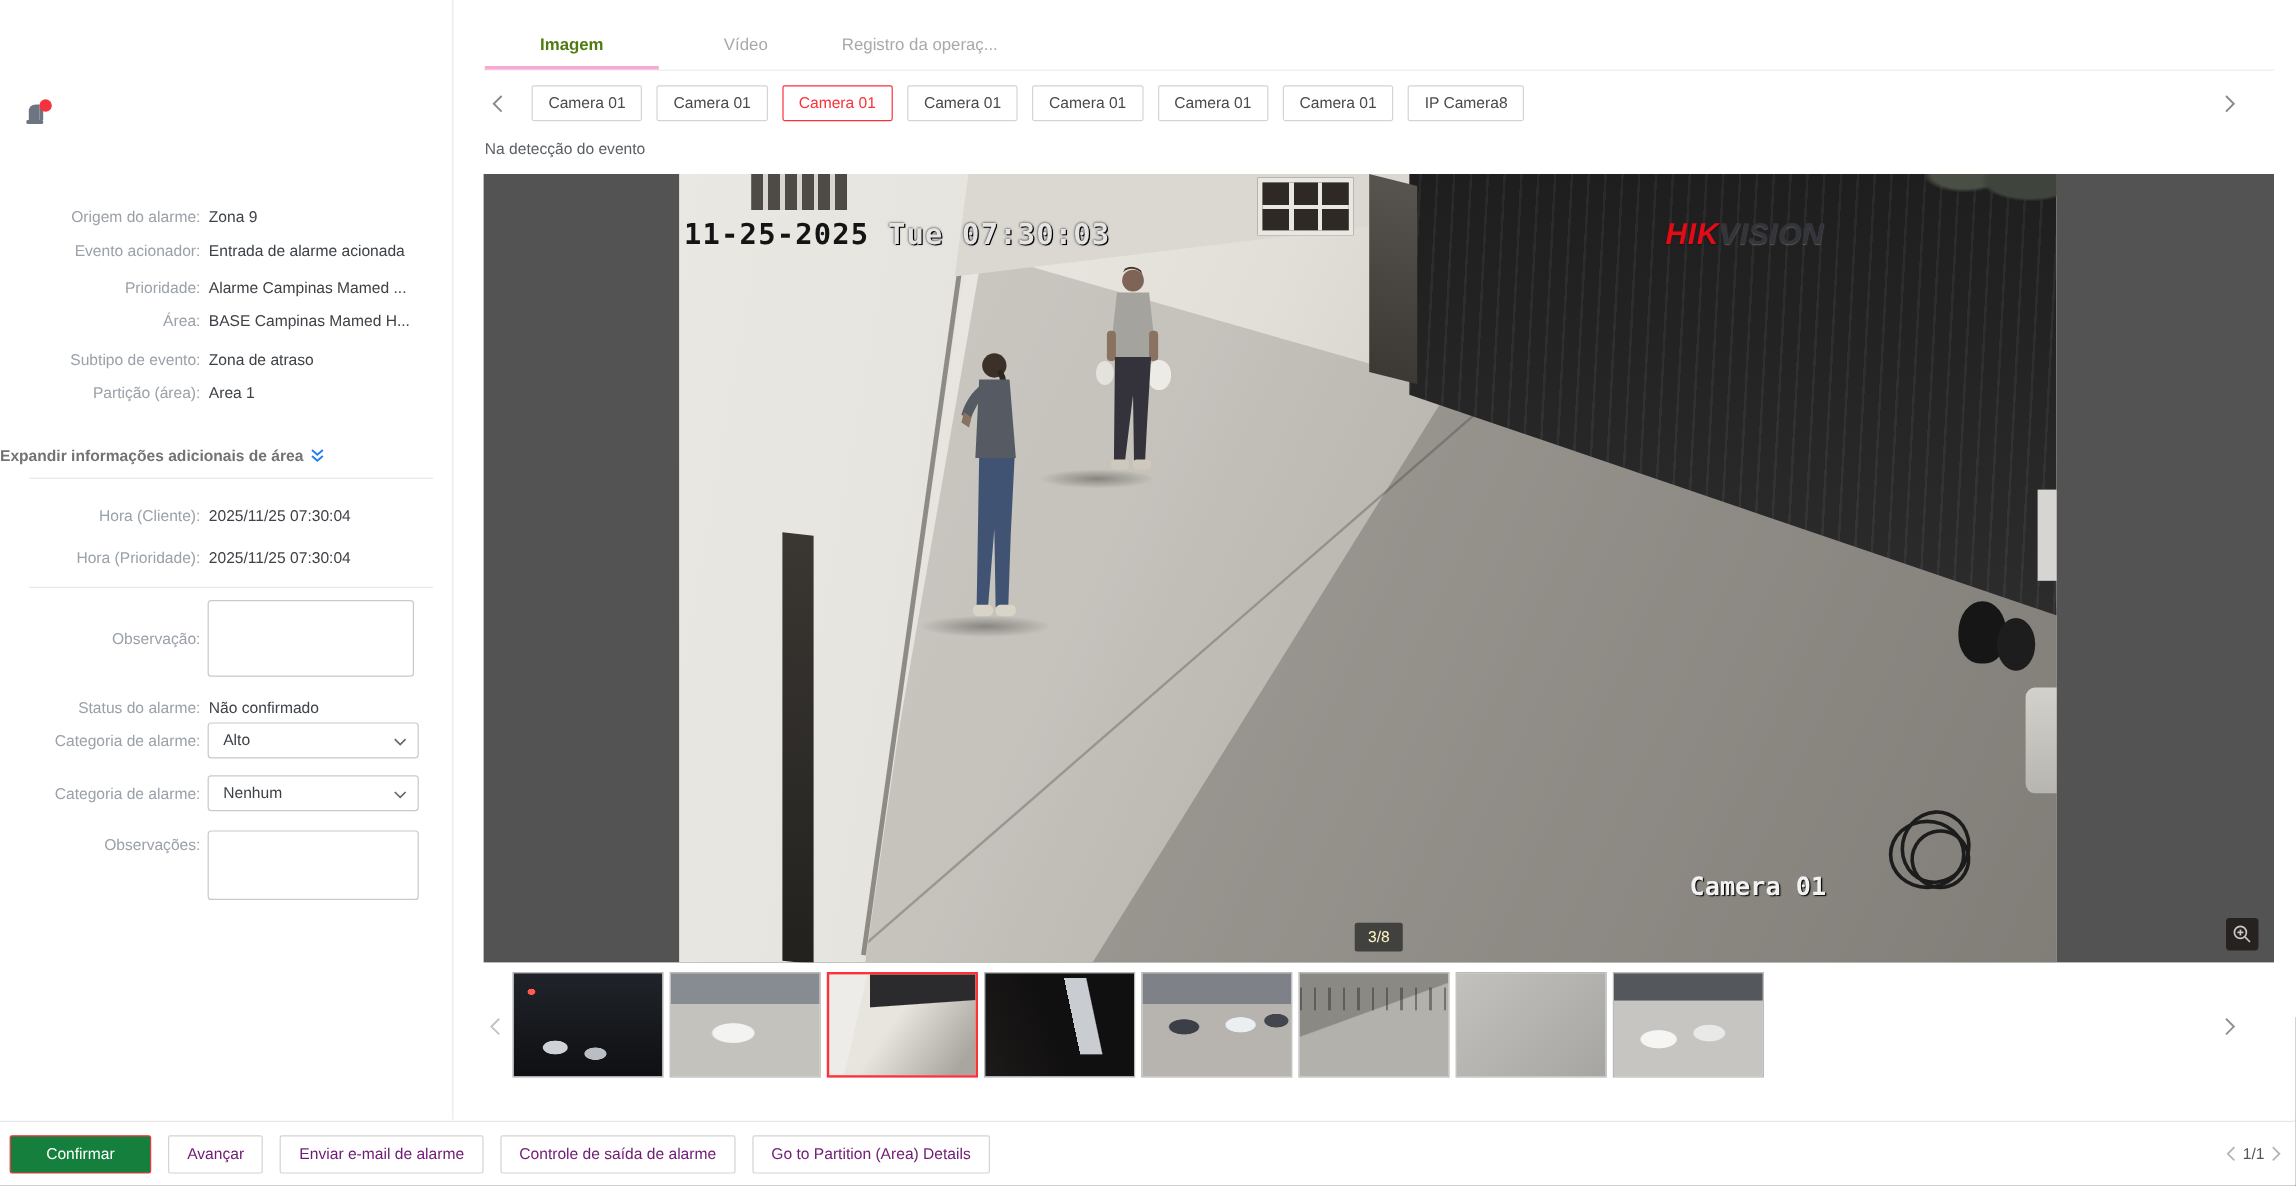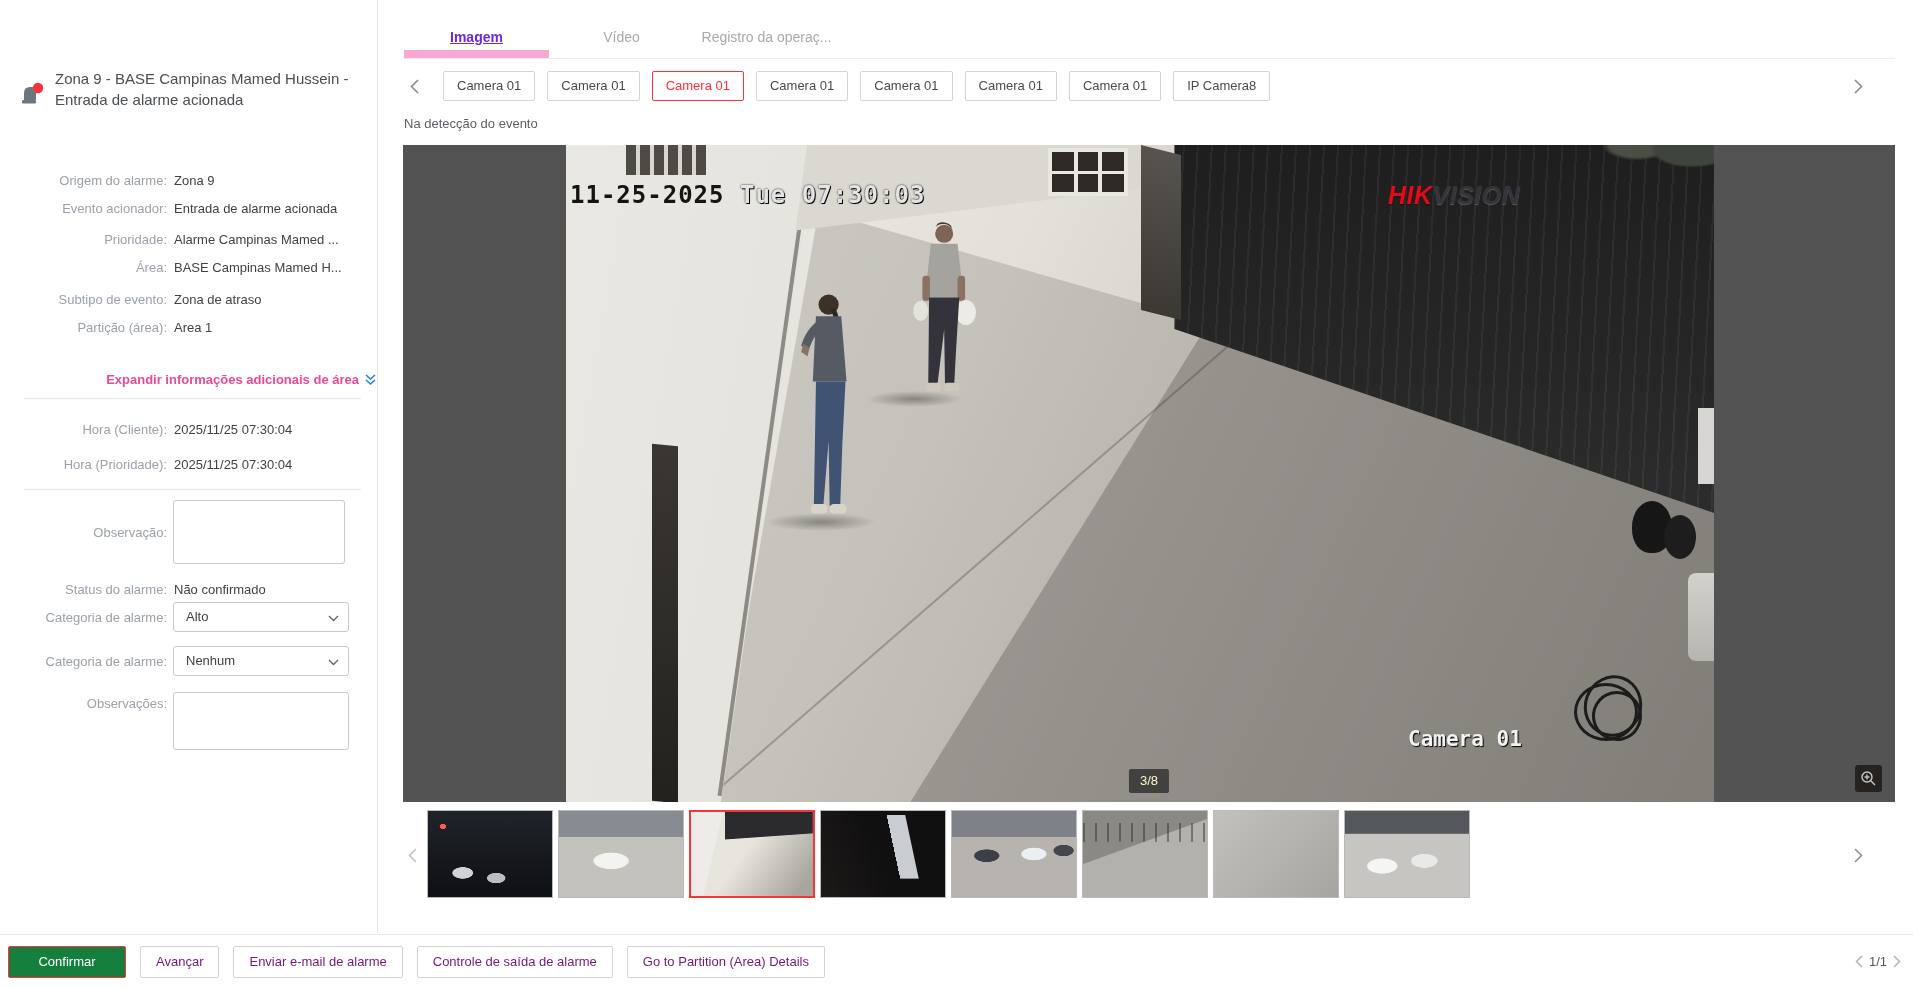--- a/index.html
+++ b/index.html
@@ -11,33 +11,33 @@
     -webkit-font-smoothing:antialiased;
   }
   
   .sidebar{position:absolute;left:0;top:0;width:377px;height:933px;border-right:1px solid #e3e3e3;background:#fff;}
   .alarm-head{position:absolute;left:20px;top:68px;width:330px;}
   .alarm-icon{position:absolute;left:0;top:13px;}
   .alarm-title{margin-left:35px;font-size:15px;line-height:21px;color:#4a4f54;}
   .srow{position:absolute;left:0;width:370px;font-size:13px;line-height:18px;}
   .srow .lbl{position:absolute;left:0;width:167px;text-align:right;color:#9ba1a8;}
   .srow .val{position:absolute;left:174px;width:192px;color:#3e4247;white-space:nowrap;overflow:hidden;}
-  .expand-link{position:absolute;left:0;top:372px;width:377px;text-align:right;font-size:13px;font-weight:bold;color:#ec4899;cursor:pointer;}
+  .expand-link{position:absolute;left:0;top:372px;width:377px;text-align:left;font-size:13px;font-weight:bold;color:#737373;cursor:pointer;}
   .expand-link svg{vertical-align:-2px;margin-left:5px;}
   .hr{position:absolute;left:24px;right:16px;height:1px;background:#e8e8e8;}
   .sb-label{position:absolute;width:167px;text-align:right;font-size:13px;color:#9ba1a8;}
   .sb-textarea{position:absolute;left:173px;width:172px;border:1px solid #c9c9c9;border-radius:3px;resize:none;background:#fff;font-family:"Liberation Sans",sans-serif;font-size:13px;padding:4px 6px;box-sizing:border-box;outline:none;}
   .sb-select{position:absolute;left:173px;width:176px;height:30px;border:1px solid #c9c9c9;border-radius:3px;box-sizing:border-box;background:#fff;font-size:13px;color:#3e4247;line-height:28px;padding:0 24px 0 12px;cursor:pointer;}
   .sb-select svg{position:absolute;right:9px;top:12px;}
   .status-val{position:absolute;left:174px;font-size:13px;color:#3e4247;}
   
   .main{position:absolute;left:378px;top:0;width:1535px;height:933px;background:#fff;}
   .tabs-bar{position:absolute;left:25px;top:22px;width:1492px;height:36px;border-bottom:1px solid #ededed;}
   .tab{position:absolute;top:0;width:145px;height:36px;text-align:center;font-size:14px;line-height:30px;color:#a9a9a9;cursor:pointer;box-sizing:border-box;}
-  .tab.active{color:#6d28d9;font-weight:bold;border-bottom:8px solid #f9a8d4;text-decoration:underline;}
+  .tab.active{color:#4d7c0f;font-weight:bold;border-bottom:3px solid #f9a8d4;}
   .chev-btn{position:absolute;width:18px;height:30px;display:flex;align-items:center;justify-content:center;cursor:pointer;background:none;border:none;padding:0;}
   .camera-row{position:absolute;left:25px;top:71px;width:1492px;height:30px;}
   .chips{position:absolute;left:40px;top:0;display:flex;gap:12px;}
   .chip{height:30px;line-height:28px;box-sizing:border-box;padding:0 13px;border:1px solid #d4d4d4;border-radius:2px;background:#fff;font-size:13px;color:#4a4a4a;white-space:nowrap;cursor:pointer;font-family:"Liberation Sans",sans-serif;}
   .chip.active{border-color:#fa3239;color:#fa3239;}
   .caption{position:absolute;left:26px;top:116px;font-size:13px;color:#5a5f64;}
   
   .viewer{position:absolute;left:25px;top:145px;width:1492px;height:657px;background:#535353;overflow:hidden;}
   .photo{position:absolute;left:163px;top:0;width:1148px;height:657px;overflow:hidden;
     background:linear-gradient(115deg,#efede8 0%,#e3e0da 35%,#cfccc6 60%,#b2afa9 100%);}
@@ -105,21 +105,20 @@
 <body>
 
 <aside class="sidebar">
   <div class="alarm-head">
     <svg class="alarm-icon" width="28" height="26" viewBox="0 0 28 26">
       <path d="M4 20 L4 12 Q4 6 10 6 L13 6 L13 20 Z" fill="#6d7680"></path>
       <rect x="2" y="19" width="14" height="3.4" rx="1.2" fill="#6d7680"></rect>
       <rect x="13" y="9" width="3" height="10" fill="#6d7680"></rect>
       <circle cx="18" cy="7" r="5.2" fill="#f5333f"></circle>
     </svg>
-    <div class="alarm-title">Zona 9 - BASE Campinas Mamed Hussein - Entrada de alarme acionada</div>
   </div>
 
   <div class="srow" style="top:172px">
     <span class="lbl">Origem do alarme:</span>
     <span class="val">Zona 9</span>
   </div>
   <div class="srow" style="top:200px">
     <span class="lbl">Evento acionador:</span>
     <span class="val">Entrada de alarme acionada</span>
   </div>

